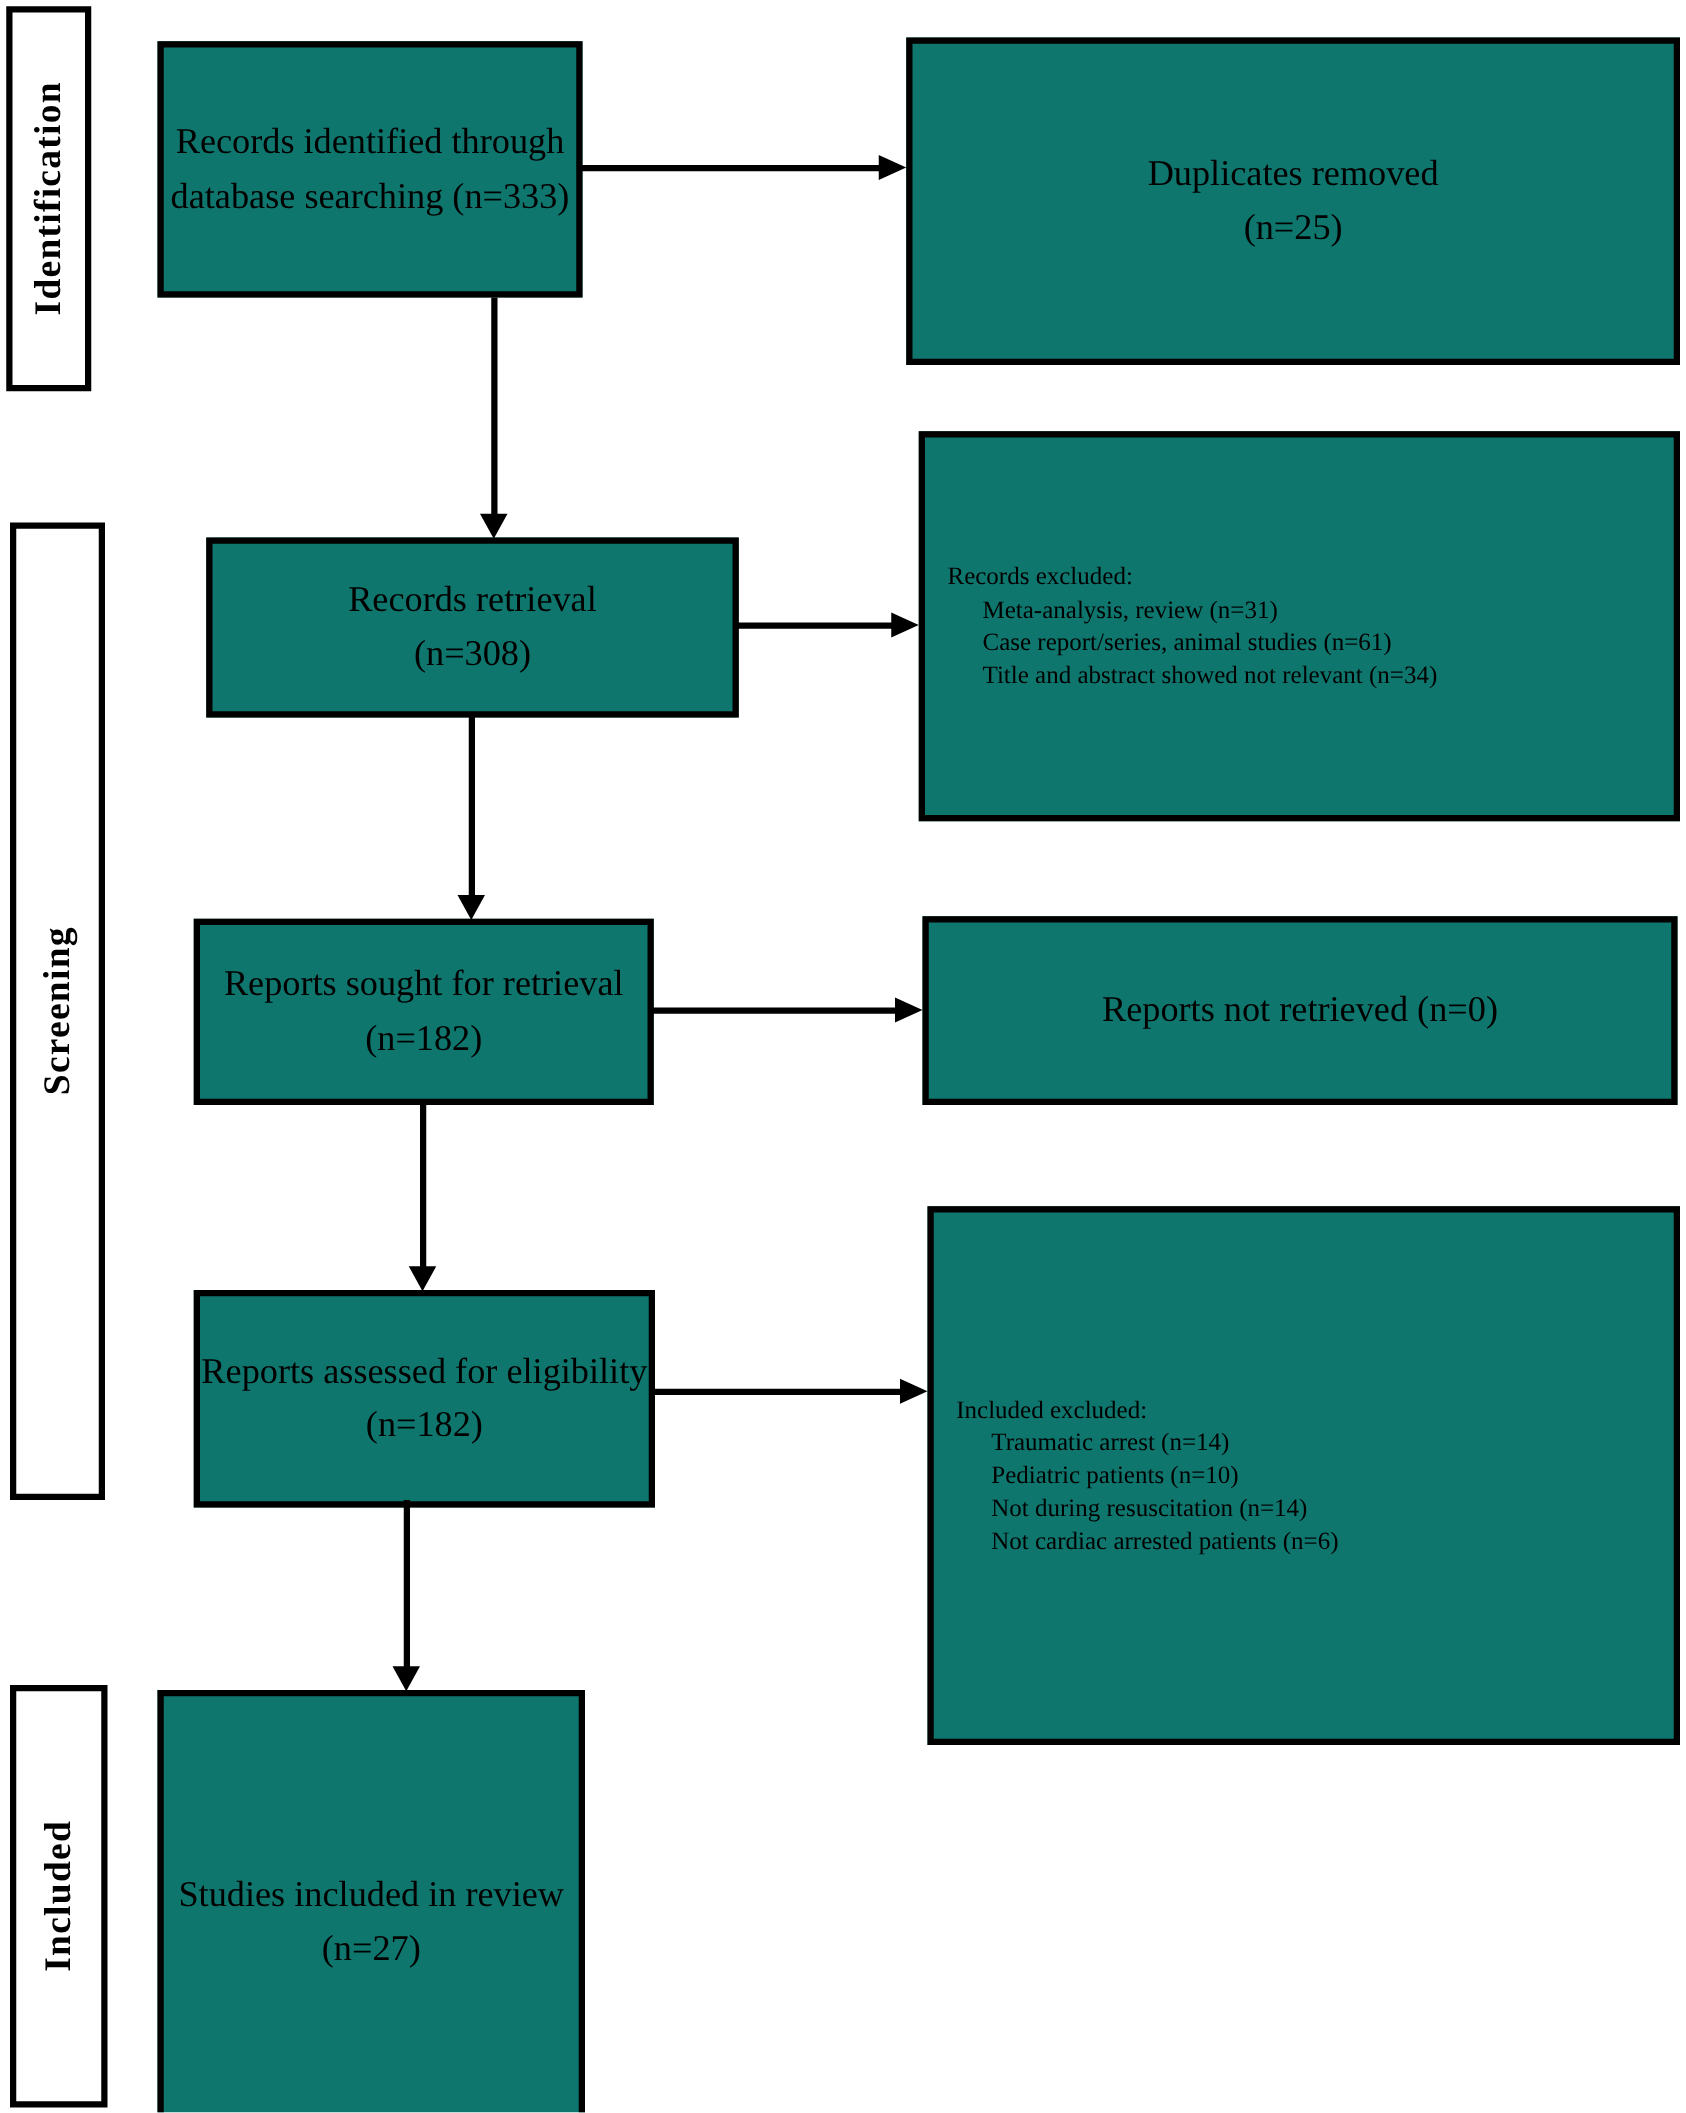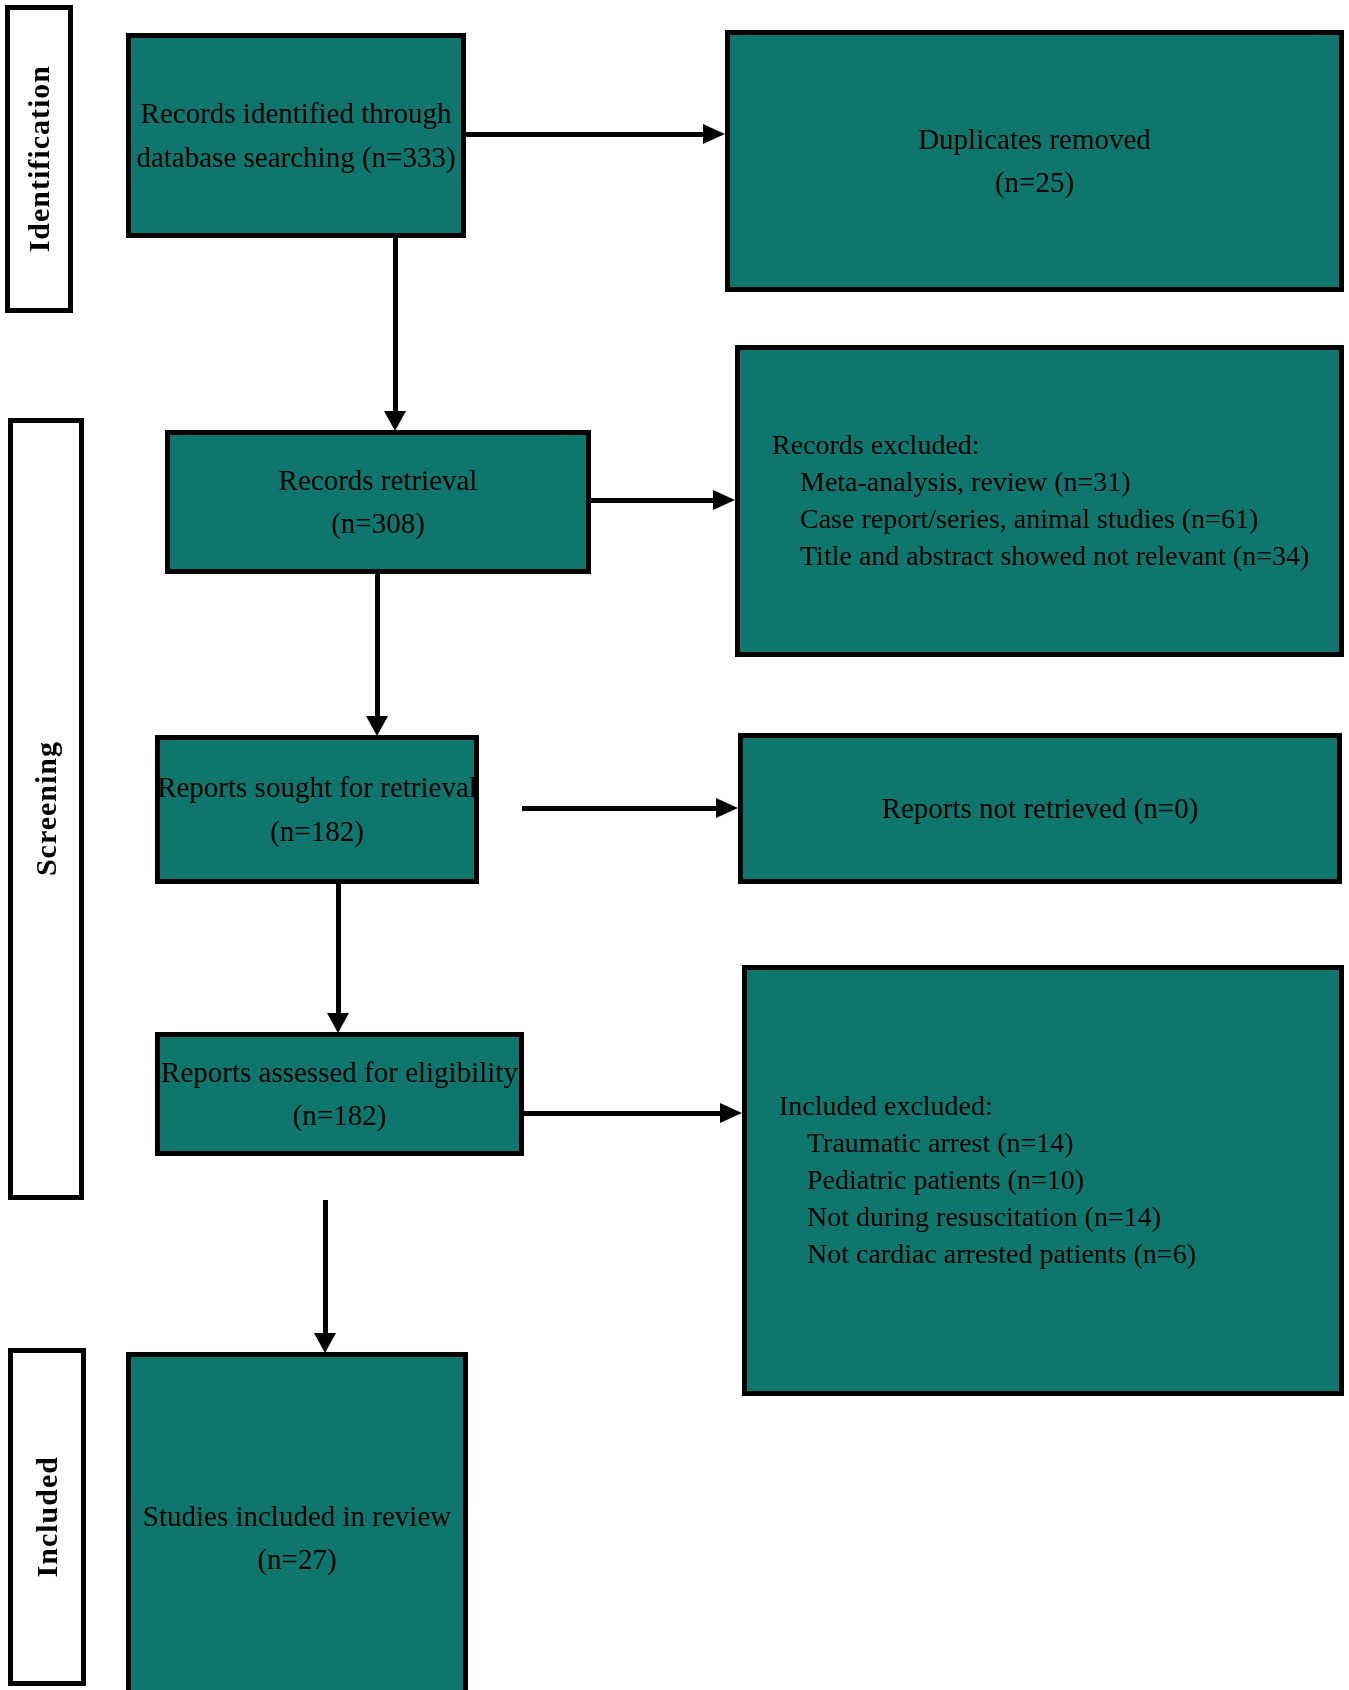--- a/index.html
+++ b/index.html
@@ -27,23 +27,23 @@
     justify-content: center;
     text-align: center;
     font-size: 29px;
     line-height: 1.5;
   }
   .node .ln { white-space: nowrap; }
   .node.list-node {
     align-items: stretch;
     text-align: left;
     justify-content: center;
-    font-size: 28px;
+    font-size: 20px;
     line-height: 1.32;
-    padding: 10px 12px 10px 32px;
+    padding: 10px 12px 10px 18px;
   }
   .list-node .heading { margin: 0; }
   .list-node .item { margin: 0 0 0 28px; }
   .stage {
     position: absolute;
     box-sizing: border-box;
     border: 5px solid #000000;
     background: #ffffff;
     display: flex;
     align-items: center;
@@ -72,22 +72,22 @@
   }
 
   
   #stage-identification { left: 5px;  top: 5px;    width: 68px; height: 308px; }
   #stage-screening      { left: 8px;  top: 418px;  width: 76px; height: 782px; }
   #stage-included       { left: 8px;  top: 1348px; width: 78px; height: 338px; }
 
   
   #box-records-identified { left: 126px; top: 33px;   width: 340px; height: 205px; }
   #box-records-screened   { left: 165px; top: 430px;  width: 426px; height: 144px; }
-  #box-reports-sought     { left: 155px; top: 735px;  width: 324px; height: 149px; }
-  #box-reports-assessed   { left: 155px; top: 1032px; width: 369px; height: 124px; }
+  #box-reports-sought     { left: 155px; top: 735px;  width: 368px; height: 149px; }
+  #box-reports-assessed   { left: 155px; top: 1032px; width: 369px; height: 174px; }
   #box-studies-included   { left: 126px; top: 1352px; width: 342px; height: 372px; }
 
   
   #box-duplicates-removed    { left: 725px; top: 30px;   width: 619px; height: 262px; }
   #box-records-excluded      { left: 735px; top: 345px;  width: 609px; height: 312px; }
   #box-reports-not-retrieved { left: 738px; top: 733px;  width: 604px; height: 151px; }
   #box-reports-excluded      { left: 742px; top: 965px;  width: 602px; height: 431px; }
 
   
   #h1-line { left: 465px; top: 132px;  width: 240px; height: 5px; }

